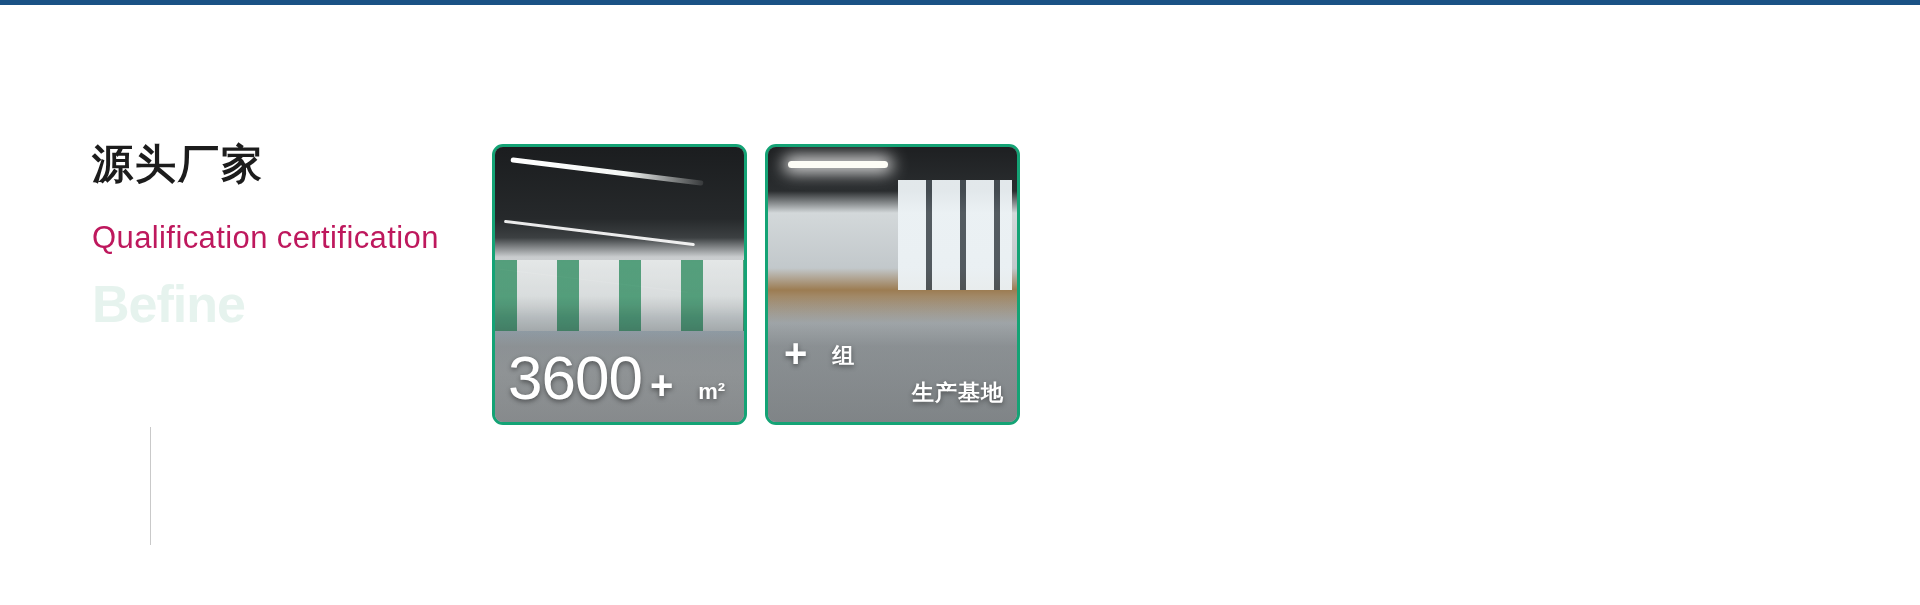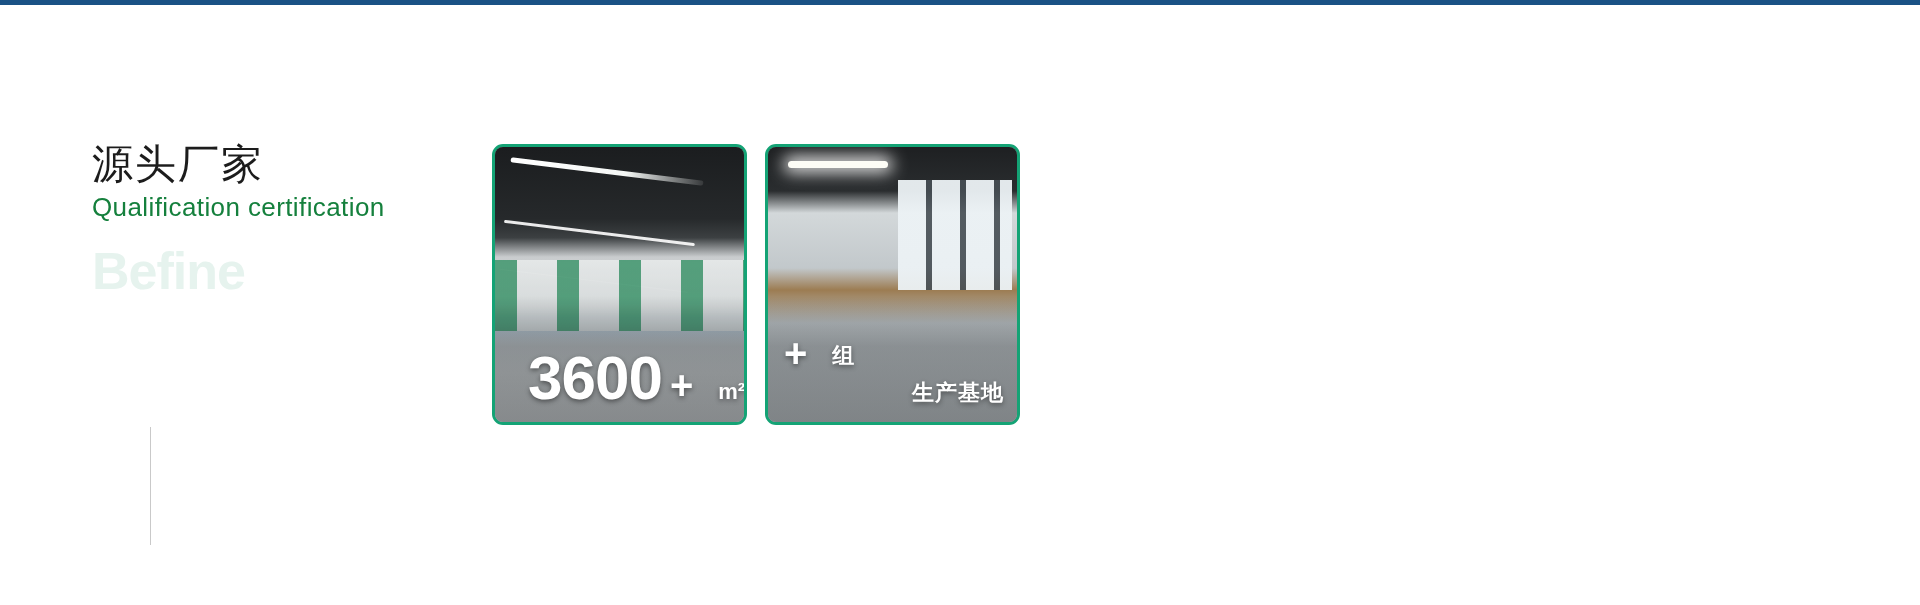--- a/index.html
+++ b/index.html
@@ -20,31 +20,31 @@
   }
 
   
   .left-col {
     position:absolute;
     left:92px; top:140px;
     width:400px;
   }
   .headline-cn {
     font-size:41px;
-    font-weight:normal;
+    font-weight:bold;
     color:#1c1c1c;
     letter-spacing:2px;
     line-height:1.18;
     white-space:nowrap;
   }
   .headline-en {
-    margin-top:4px;
-    font-size:26px;
+    margin-top:32px;
+    font-size:31px;
     font-weight:300;
-    color:#15803d;
+    color:#be185d;
     letter-spacing:0.4px;
     white-space:nowrap;
   }
   .watermark {
     margin-top:22px;
     font-size:52px;
     font-weight:bold;
     color:#e6f3ee;
     letter-spacing:-1px;
     line-height:1;
@@ -180,23 +180,22 @@
   }
   .stat-line {
     display:flex;
     align-items:baseline;
     justify-content:flex-start;
     gap:5px;
     line-height:.95;
   }
   .stat-value {
     font-size:62px;
-    font-weight:bold;
+    font-weight:normal;
     letter-spacing:-1px;
-    margin-left:20px;
   }
   .stat-value.narrow { letter-spacing:-3px; }
   .stat-plus {
     font-size:40px;
     font-weight:bold;
     margin-left:3px;
   }
   .stat-unit {
     font-size:22px;
     font-weight:bold;

